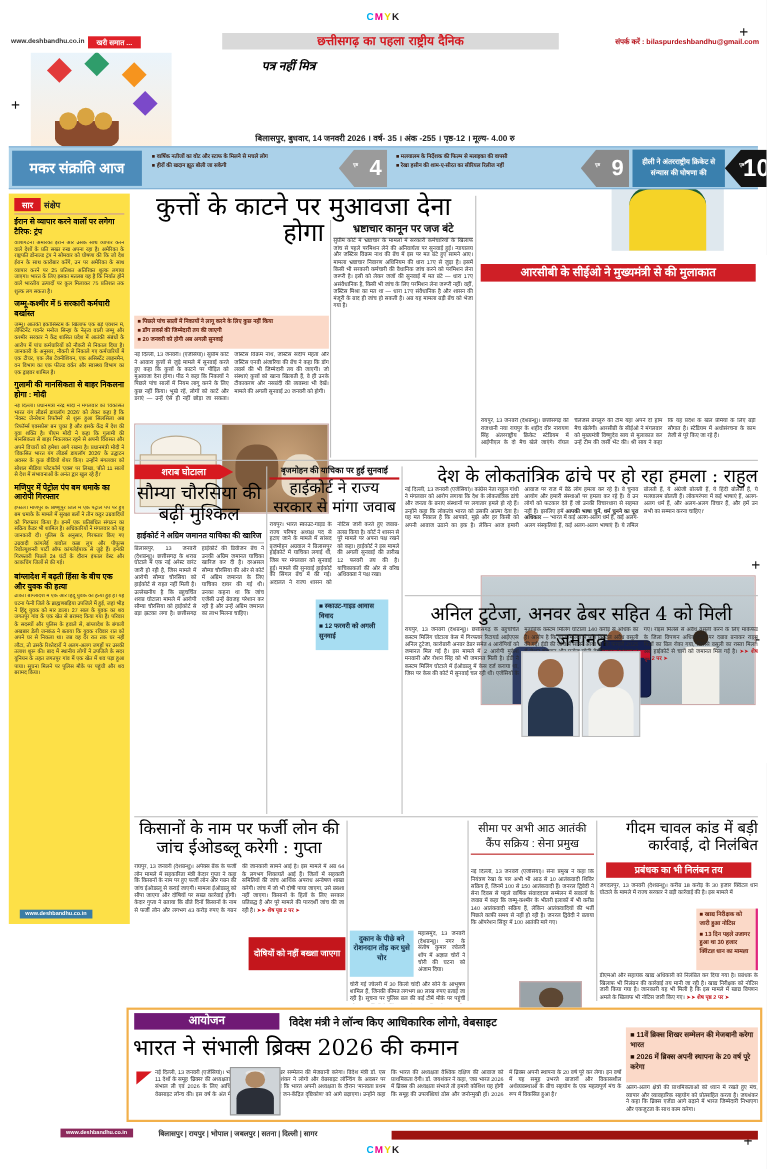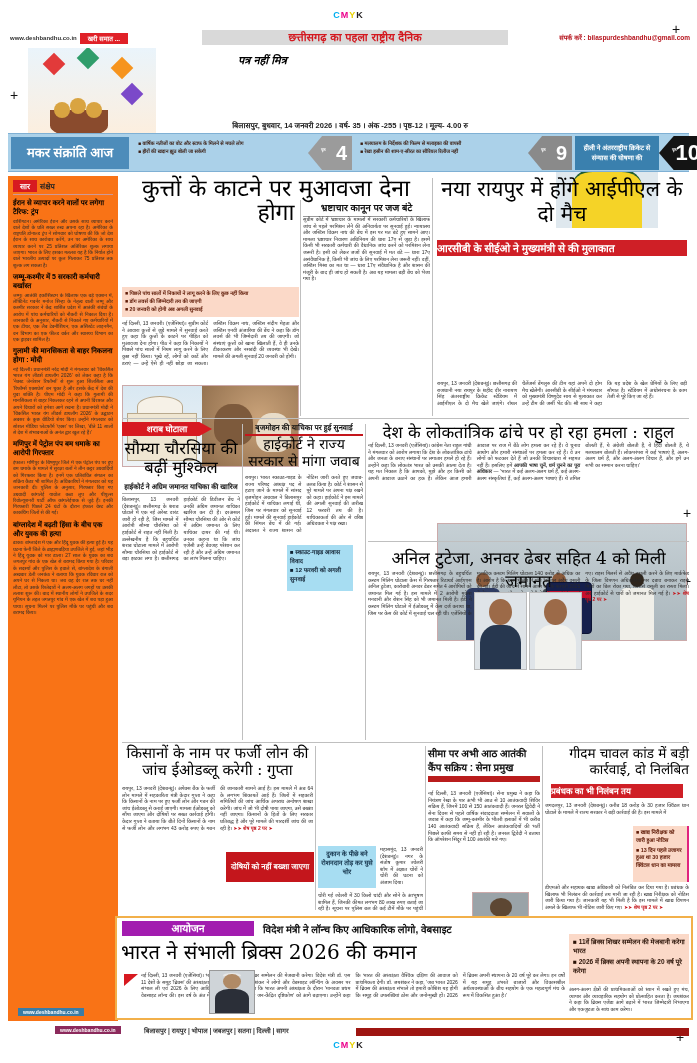--- a/index.html
+++ b/index.html
@@ -34,32 +34,32 @@
   .tlabel{left:3px;top:3px;width:118px;height:32px;background:#4d8cba;color:#fff;font-weight:bold;
     font-size:13px;text-align:center;line-height:32px}
   .tbul{list-style:none;font-size:5px;font-weight:bold;color:#3a1d12;line-height:1.6}
   .tbul li::before{content:"■ ";color:#3a1d12}
   .arrow{clip-path:polygon(0 50%,32% 0,100% 0,100% 100%,32% 100%);color:#fff;text-align:right;
     font-weight:bold;font-size:20px;line-height:34px;padding-right:5px;position:absolute;top:2px;height:34px}
   .arrow .pw{position:absolute;left:13px;bottom:3px;font-size:4px;font-weight:bold}
   .tbox10{left:567px;top:2px;width:84px;height:34px;background:#3a80ae;color:#fff;font-size:6.5px;
     font-weight:bold;text-align:center;display:flex;align-items:center;justify-content:center;padding:0 4px;line-height:1.5}
   
-  .sidebar{left:8px;top:176px;width:110px;height:845px;background:#f97316;padding:4px 5px;overflow:hidden}
+  .sidebar{left:8px;top:176px;width:110px;height:664px;background:#fde047;padding:4px 5px;overflow:hidden}
   .sb-hd{display:flex;align-items:center;gap:3px;border-bottom:1px solid #c99;padding-bottom:2px}
   .sb-hd .b1{background:#d71920;color:#fff;font-size:7.5px;font-weight:bold;padding:1px 7px}
   .sb-hd .b2{font-size:7.5px;font-weight:bold;color:#222}
   .sb-item{margin-top:4px}
   .sb-head{font-size:7px;font-weight:bold;line-height:1.25;color:#000;margin-bottom:2px}
   .sb-body{font-size:4.8px}
   .sb-site{position:absolute;left:10px;bottom:5px;background:#3a7ca5;color:#fff;font-size:5px;font-weight:bold;padding:1px 5px}
   
   .ph{position:relative;overflow:hidden;border:1px solid #caa}
   .endmark{color:#c4161c;font-weight:bold}
-  .redbanner{background:#cf1f26;color:#fff;font-weight:bold;}
+  .redbanner{background:#cf1f26;color:#fff;font-weight:bold;text-align:center}
   .pinkbox{background:#fbd9c8}
   .bluebox{background:#a7ddf2}
   
   .lead-head{left:122px;top:176px;width:308px;font-size:23px;line-height:1.05;text-align:center}
   .ph-dogs{left:122px;top:203px;width:177px;height:82px;display:flex}
   .ph-dogs .sc{width:45%;background:linear-gradient(#d9e8f2,#eef3f6)}
   .ph-dogs .sc .dome{position:absolute;left:8%;top:12%;width:26%;height:26%;background:#f6f1e7;border-radius:50% 50% 0 0;border:1px solid #b9a98d}
   .ph-dogs .sc .bld{position:absolute;left:2%;top:34%;width:40%;height:60%;background:#efe6d2;border:1px solid #b9a98d}
   .ph-dogs .dg{width:55%;background:radial-gradient(circle at 60% 40%,#caa37a,#8d6b4a)}
   .ph-dogs .d1{position:absolute;right:26%;top:22%;width:22%;height:52%;background:#7d5a3c;border-radius:45% 45% 35% 35%}
@@ -89,21 +89,21 @@
   .a-body{left:122px;top:496px;width:118px;height:244px}
   .ph-court{left:202px;top:538px;width:88px;height:64px;background:#f0e3db}
   .ph-court .dome{position:absolute;left:36%;top:6%;width:28%;height:30%;background:#b8705d;border-radius:50% 50% 0 0}
   .ph-court .bld{position:absolute;left:10%;top:32%;width:80%;height:62%;background:#d9a894;border:1px solid #9c6b58}
   .b-kick{left:245px;top:422px;width:118px;font-size:7.5px;font-weight:bold;text-align:center;border-bottom:2px solid #c4161c;padding-bottom:2px}
   .b-head{left:245px;top:436px;width:118px;font-size:14px;line-height:1.2;text-align:center}
   .b-body{left:245px;top:474px;width:118px;height:266px}
   .b-box{left:287px;top:545px;width:66px;height:46px;padding:3px}
   .b-box li{list-style:none;font-size:6px;font-weight:bold;color:#123;line-height:1.5}
   .b-box li::before{content:"■ ";color:#123}
-  .c-head{left:368px;top:420px;width:321px;font-size:16.5px;text-align:center}
+  .c-head{left:368px;top:420px;width:321px;font-size:16.5px;text-align:right}
   .c-body{left:368px;top:442px;width:321px;height:96px}
   .ph-rahul{left:472px;top:446px;width:57px;height:50px;background:#9aa3a8}
   .ph-rahul .hd{position:absolute;left:30%;top:10%;width:40%;height:40%;background:#5d4733;border-radius:50%}
   .ph-rahul .bd{position:absolute;left:14%;top:48%;width:72%;height:52%;background:#e9e9e9;border-radius:40% 40% 0 0}
   .d-head{left:368px;top:546px;width:321px;font-size:17px;text-align:center}
   .d-body{left:368px;top:570px;width:321px;height:170px}
   .ph-bail{left:474px;top:592px;width:108px;height:78px;display:flex;gap:2px;background:#fff}
   .port{flex:1;position:relative;background:#dfe4e8;border:1px solid #bbb}
   .port .hd{position:absolute;left:28%;top:8%;width:44%;height:34%;background:#9c6a48;border-radius:50%}
   .port .bd{position:absolute;left:10%;top:42%;width:80%;height:58%;border-radius:40% 40% 0 0}
@@ -111,32 +111,32 @@
   
   .e-head{left:122px;top:745px;width:191px;font-size:15px;line-height:1.15;text-align:center}
   .e-body{left:122px;top:785px;width:191px;height:126px}
   .e-red{left:226px;top:852px;width:88px;height:30px;background:#c4161c;color:#fff;font-size:7.5px;
     font-weight:bold;text-align:center;display:flex;align-items:center;justify-content:center;line-height:1.3;padding:2px}
   .f-head{left:318px;top:747px;width:105px;font-size:15px;line-height:1.25;text-align:center}
   .f-box{left:318px;top:846px;width:58px;height:42px;padding:3px;text-align:center}
   .f-box div{font-size:6.5px;font-weight:bold;color:#13324a;line-height:1.4}
   .f-body{left:380px;top:846px;width:43px;height:66px}
   .f-body2{left:318px;top:892px;width:105px;height:20px}
-  .g-head{left:428px;top:747px;width:112px;font-size:10px;font-weight:bold;text-align:left;line-height:1.35;border-bottom:6px solid #b91c1c;padding-bottom:2px}
+  .g-head{left:428px;top:747px;width:112px;font-size:10px;font-weight:normal;text-align:center;line-height:1.35;border-bottom:1px solid #b91c1c;padding-bottom:2px}
   .g-body{left:428px;top:790px;width:112px;height:122px}
   .h-head{left:545px;top:745px;width:144px;font-size:13.5px;line-height:1.2;text-align:right}
   .h-banner{left:551px;top:784px;width:132px;height:14px;font-size:8.5px;line-height:14px}
   .h-body1{left:545px;top:802px;width:144px;height:22px}
   .h-box{left:633px;top:826px;width:56px;height:56px;padding:3px;border-right:2px solid #e0247e}
   .h-box li{list-style:none;font-size:5.4px;font-weight:bold;color:#5e1a06;line-height:1.45;margin-bottom:2px}
   .h-box li::before{content:"■ ";color:#5e1a06}
   .h-body2{left:545px;top:884px;width:144px;height:28px}
   
   .brics{left:115px;top:916px;width:578px;height:104px;border:2px solid #f2b04a;background:#fff}
-  .br-label{left:5px;top:3px;width:132px;height:15px;background:#a21caf;color:#fff;font-size:10.5px;font-weight:bold;text-align:center;line-height:15px}
+  .br-label{left:5px;top:3px;width:132px;height:15px;background:#701a75;color:#fff;font-size:10.5px;font-weight:bold;text-align:center;line-height:15px}
   .br-kick{left:146px;top:4px;font-size:10px;font-weight:bold;color:#111}
   .br-head{left:4px;top:20px;width:446px;font-size:20px;text-align:left}
   .br-flag{left:7px;top:56px;width:0;height:0;border-left:14px solid #d71920;border-bottom:12px solid transparent}
   .br-body{left:24px;top:54px;width:424px;height:46px}
   .ph-jai{left:92px;top:52px;width:46px;height:44px;background:#cfd4d8;border:1px solid #999}
   .ph-jai .hd{position:absolute;left:30%;top:8%;width:40%;height:36%;background:#b08a66;border-radius:50%}
   .ph-jai .hair{position:absolute;left:30%;top:4%;width:40%;height:12%;background:#e6e6e6;border-radius:50%}
   .ph-jai .bd{position:absolute;left:12%;top:44%;width:76%;height:56%;background:#2b2f38;border-radius:40% 40% 0 0}
   .br-box{left:452px;top:16px;width:120px;height:50px;padding:3px 4px}
   .br-box li{list-style:none;font-size:6.5px;font-weight:bold;color:#2a1206;line-height:1.4;margin-bottom:2px}
@@ -265,21 +265,20 @@
   </div>
   <ul class="lead-cap abs pinkbox">
       <li>पिछले पांच सालों में निकायों ने लागू करने के लिए कुछ नहीं किया</li>
       <li>डॉग लवर्स की जिम्मेदारी तय की जाएगी</li>
       <li>20 जनवरी को होगी अब अगली सुनवाई</li>
     </ul>
   <div class="lead-body abs tiny cols2">नई दिल्ली, 13 जनवरी। (एजेंसियां)। सुप्रीम कोर्ट ने आवारा कुत्तों से जुड़े मामले में सुनवाई करते हुए कहा कि कुत्तों के काटने पर पीड़ित को मुआवजा देना होगा। पीठ ने कहा कि निकायों ने पिछले पांच सालों में नियम लागू करने के लिए कुछ नहीं किया। भूखे रहें, लोगों को काटें और डराएं — उन्हें ऐसे ही नहीं छोड़ा जा सकता। जस्टिस विक्रम नाथ, जस्टिस संदीप मेहता और जस्टिस एनवी अंजारिया की बेंच ने कहा कि डॉग लवर्स की भी जिम्मेदारी तय की जाएगी। जो संस्थाएं कुत्तों को खाना खिलाती हैं, वे ही उनके टीकाकरण और नसबंदी की व्यवस्था भी देखें। मामले की अगली सुनवाई 20 जनवरी को होगी।</div>
   <div class="sub-head abs">भ्रष्टाचार कानून पर जज बंटे</div>
   <div class="sub-body abs tiny">सुप्रीम कोर्ट में भ्रष्टाचार के मामलों में सरकारी कर्मचारियों के खिलाफ जांच से पहले परमिशन लेने की अनिवार्यता पर सुनवाई हुई। न्यायालय और जस्टिस विक्रम नाथ की बेंच में इस पर मत बंटे हुए सामने आए। मामला भ्रष्टाचार निवारण अधिनियम की धारा 17ए से जुड़ा है। इसमें किसी भी सरकारी कर्मचारी की वैधानिक जांच करने को परमिशन लेना जरूरी है। इसी को लेकर जजों की सुनवाई में मत बंटे — धारा 17ए असंवैधानिक है, किसी भी जांच के लिए परमिशन लेना जरूरी नहीं। वहीं, जस्टिस मिश्रा का मत था — धारा 17ए संवैधानिक है और शासन की मंजूरी के बाद ही जांच हो सकती है। अब यह मामला बड़ी बेंच को भेजा गया है।</div>
 
-  <div class="ipl-head abs hl">नया रायपुर में होंगे आईपीएल के दो मैच</div>
   <div class="ipl-banner abs redbanner">आरसीबी के सीईओ ने मुख्यमंत्री से की मुलाकात</div>
   <div class="ph ph-rcb abs">
     <div class="person" style="left:28px">
       <div class="phead"></div>
       <div class="ptorso" style="background:#2e3c63"></div>
     </div>
     <div class="person" style="left:104px">
       <div class="phead"></div>
       <div class="ptorso" style="background:#454a52"></div>
     </div>

